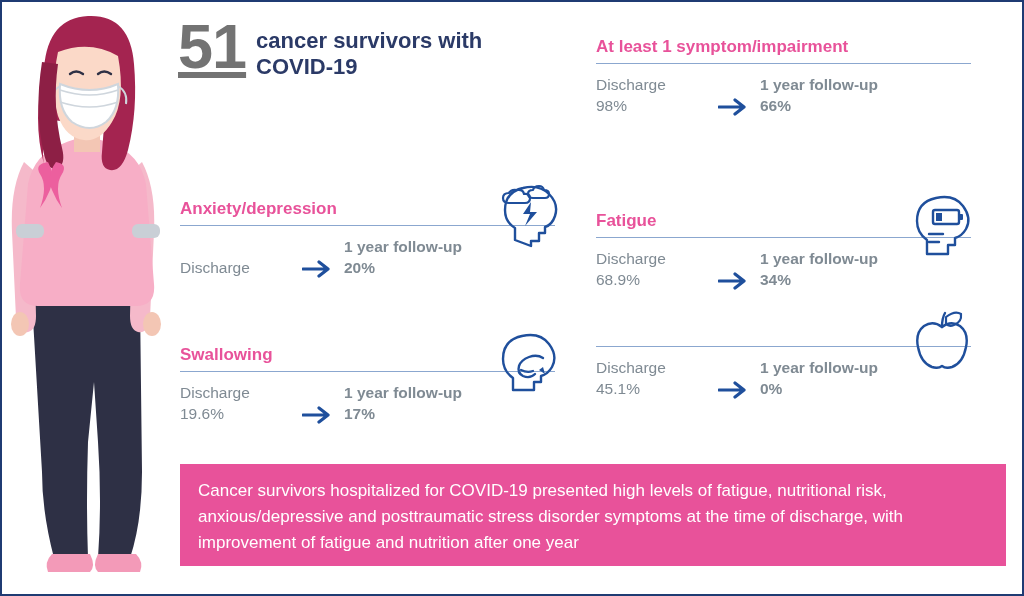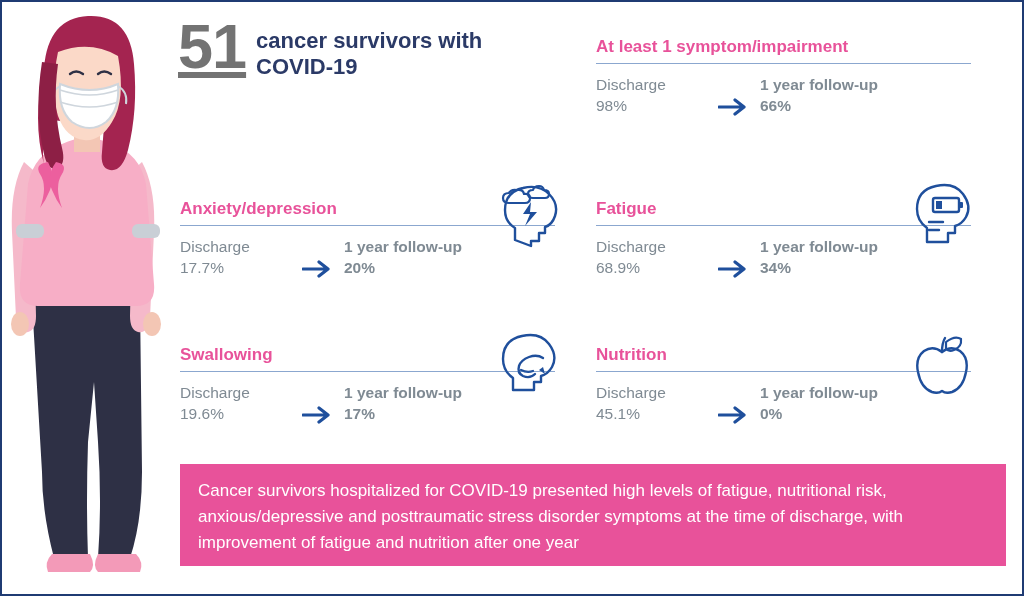--- a/index.html
+++ b/index.html
@@ -197,35 +197,34 @@
         <path d="M36 24 l-8 12 h7 l-5 12 l12 -14 h-7 z" fill="#1f4f9c"></path>
         <path d="M22 12 q-6 -1 -8 3 q-6 0 -6 5 q0 5 6 5 h16 q5 0 5 -5 q0 -5 -6 -4 q-1 -5 -7 -4 z" fill="none" stroke="#1f4f9c" stroke-width="2.2" stroke-linejoin="round"></path>
         <path d="M44 8 q-5 0 -6 4 q-5 0 -5 4 q0 4 5 4 h12 q4 0 4 -4 q0 -4 -5 -4 q-1 -4 -5 -4 z" fill="none" stroke="#1f4f9c" stroke-width="2.2" stroke-linejoin="round"></path>
       </svg>
     </div>
     <div class="stat-title">Anxiety/depression</div>
     <div class="stat-rule"></div>
     <div class="stat-row">
       <div class="stat-col left">
         <div>Discharge</div>
-        <div>17.7%</div>
       </div>
       <div class="arrow">
         <svg width="34" height="18" viewBox="0 0 34 18">
             <path d="M1 9 H24 M17 2 L26 9 L17 16" stroke="#1f4f9c" stroke-width="3.2" fill="none" stroke-linecap="round" stroke-linejoin="round"></path>
           </svg>
       </div>
       <div class="stat-col right">
         <div>1 year follow-up</div>
         <div>20%</div>
       </div>
     </div>
   </div>
 
-  <div class="stat" style="left:594px; top:196px;">
+  <div class="stat" style="left:594px; top:208px;">
     <div class="stat-icon" style="right:-8px; bottom:30px;">
       <svg width="70" height="70" viewBox="0 0 70 70">
         <path d="M18 64 v-14 q-10 -7 -10 -19 q0 -19 19 -23 q18 -4 27 8 q9 12 3 23 q-4 7 -11 9 v7 h-7 v9 z" fill="none" stroke="#1f4f9c" stroke-width="2.4" stroke-linejoin="round"></path>
         <rect x="24" y="20" width="26" height="14" rx="2" fill="none" stroke="#1f4f9c" stroke-width="2.4"></rect>
         <rect x="50" y="24" width="4" height="6" rx="1" fill="#1f4f9c"></rect>
         <rect x="27" y="23" width="6" height="8" fill="#1f4f9c"></rect>
         <path d="M20 44 h14" stroke="#1f4f9c" stroke-width="2.4" stroke-linecap="round"></path>
         <path d="M20 52 h10" stroke="#1f4f9c" stroke-width="2.4" stroke-linecap="round"></path>
       </svg>
     </div>
@@ -277,21 +276,20 @@
   </div>
 
   <div class="stat" style="left:594px; top:342px;">
     <div class="stat-icon" style="right:-6px; bottom:30px;">
       <svg width="70" height="62" viewBox="0 0 70 62">
         <path d="M35 20 q-9 -7 -18 -1 q-9 7 -6 21 q3 16 14 20 q6 2 10 -1 q4 3 10 1 q11 -4 14 -20 q3 -14 -6 -21 q-9 -6 -18 1 z" fill="none" stroke="#1f4f9c" stroke-width="2.4" stroke-linejoin="round"></path>
         <path d="M35 20 q0 -9 3 -14" stroke="#1f4f9c" stroke-width="2.4" fill="none" stroke-linecap="round"></path>
         <path d="M39 10 q9 -7 15 -3 q1 8 -7 11 q-5 2 -8 -1 z" fill="none" stroke="#1f4f9c" stroke-width="2.2" stroke-linejoin="round"></path>
       </svg>
     </div>
-    <div class="stat-title">Nutrition</div>
     <div class="stat-rule"></div>
     <div class="stat-row">
       <div class="stat-col left">
         <div>Discharge</div>
         <div>45.1%</div>
       </div>
       <div class="arrow">
         <svg width="34" height="18" viewBox="0 0 34 18">
             <path d="M1 9 H24 M17 2 L26 9 L17 16" stroke="#1f4f9c" stroke-width="3.2" fill="none" stroke-linecap="round" stroke-linejoin="round"></path>
           </svg>

